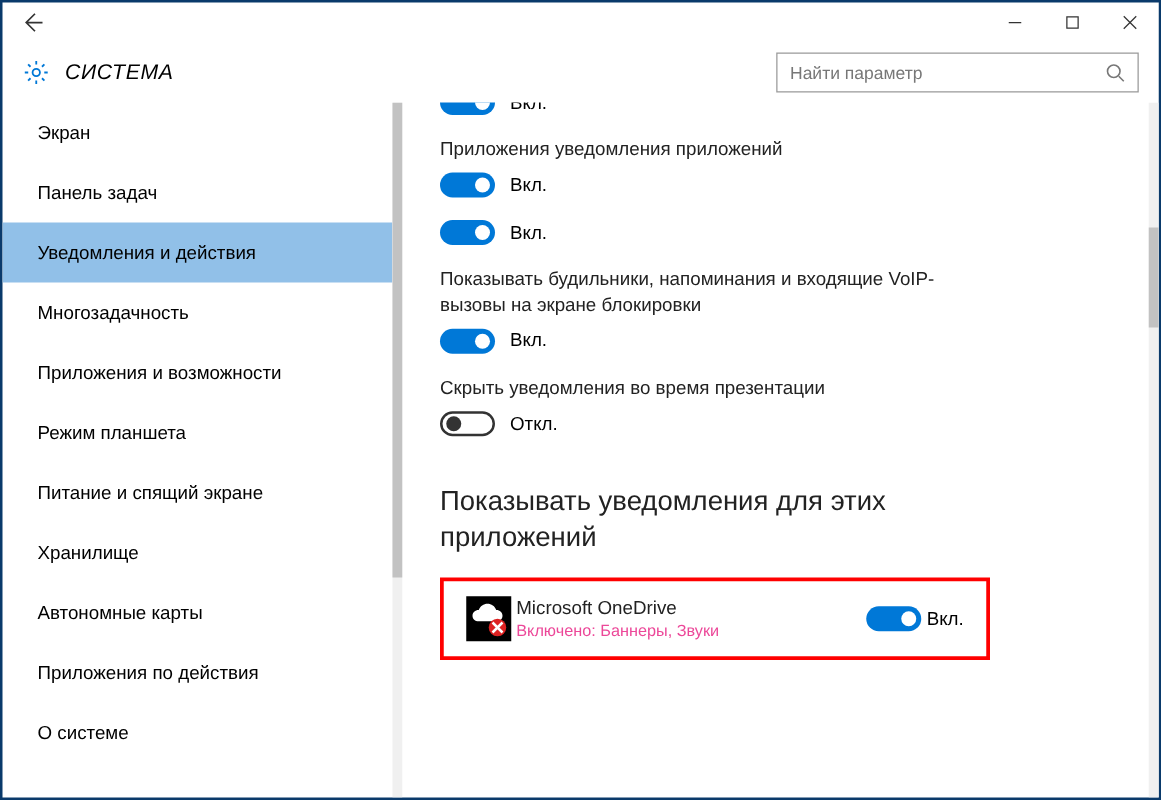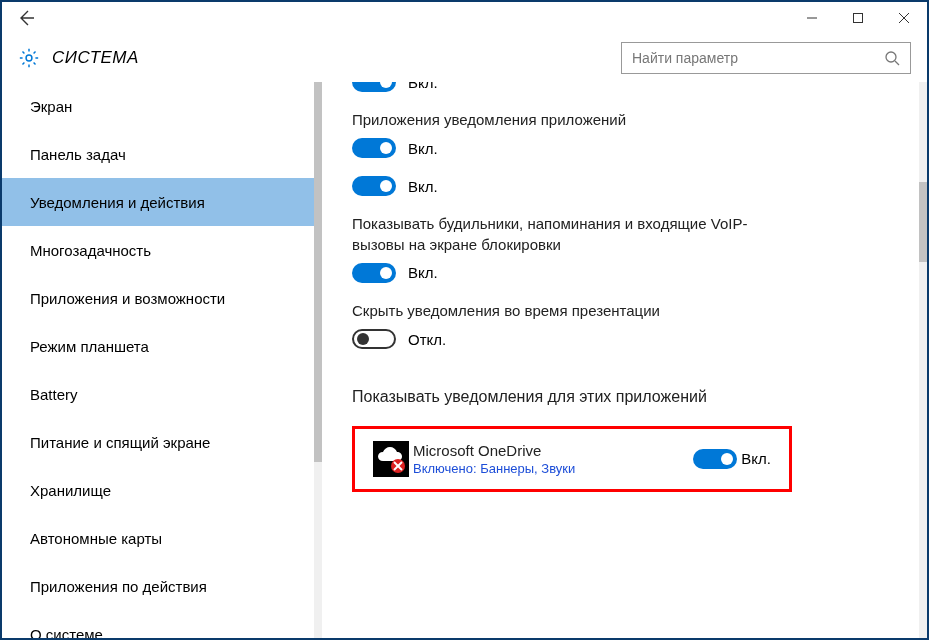--- a/index.html
+++ b/index.html
@@ -27,26 +27,26 @@
 .setting-row { margin-bottom: 18px; }
 .setting-label { font-size: 15px; color: #222; margin-bottom: 8px; line-height: 1.35; max-width: 440px; }
 .toggle-row { display: flex; align-items: center; gap: 12px; }
 .toggle { width: 44px; height: 20px; border-radius: 10px; position: relative; cursor: pointer; }
 .toggle.on { background: #0078d7; }
 .toggle.off { background: #fff; border: 2px solid #333; }
 .toggle .knob { position: absolute; width: 12px; height: 12px; border-radius: 50%; top: 50%; transform: translateY(-50%); }
 .toggle.on .knob { background: #fff; right: 4px; }
 .toggle.off .knob { background: #333; left: 3px; }
 .toggle-state { font-size: 15px; }
-.section-heading { font-size: 16px; font-weight: 400; color: #222; margin-top: 38px; margin-bottom: 18px; line-height: 1.3; max-width: 440px; }
+.section-heading { font-size: 22px; font-weight: 400; color: #222; margin-top: 38px; margin-bottom: 18px; line-height: 1.3; max-width: 440px; }
 .app-row-highlight { border: 3px solid #ff0000; padding: 12px 18px; display: flex; align-items: center; gap: 4px; width: 440px; }
 .app-icon-box { width: 36px; height: 36px; background: #000; position: relative; display:flex; align-items:center; justify-content:center; }
 .app-text { flex: 1; }
 .app-name { font-size: 15px; color: #222; }
-.app-sub { font-size: 13px; color: #1d4ed8; margin-top: 2px; }
+.app-sub { font-size: 13px; color: #ec4899; margin-top: 2px; }
 .content-scrollbar { position: absolute; right: 0; top: 0; width: 8px; height: 100%; background: #f0f0f0; }
 .content-thumb { position: absolute; right: 0; top: 100px; width: 8px; height: 80px; background: #c2c2c2; }
 svg { display: block; }
 </style>
 </head>
 <body>
 
 <div class="window">
 
   <div class="titlebar">
@@ -106,23 +106,20 @@
             <span>Уведомления и действия</span>
           </div>
         <div class="sidebar-item">
             <span>Многозадачность</span>
           </div>
         <div class="sidebar-item">
             <span>Приложения и возможности</span>
           </div>
         <div class="sidebar-item">
             <span>Режим планшета</span>
-          </div>
-        <div class="sidebar-item">
-            <span>Battery</span>
           </div>
         <div class="sidebar-item">
             <span>Питание и спящий экране</span>
           </div>
         <div class="sidebar-item">
             <span>Хранилище</span>
           </div>
         <div class="sidebar-item">
             <span>Автономные карты</span>
           </div>

